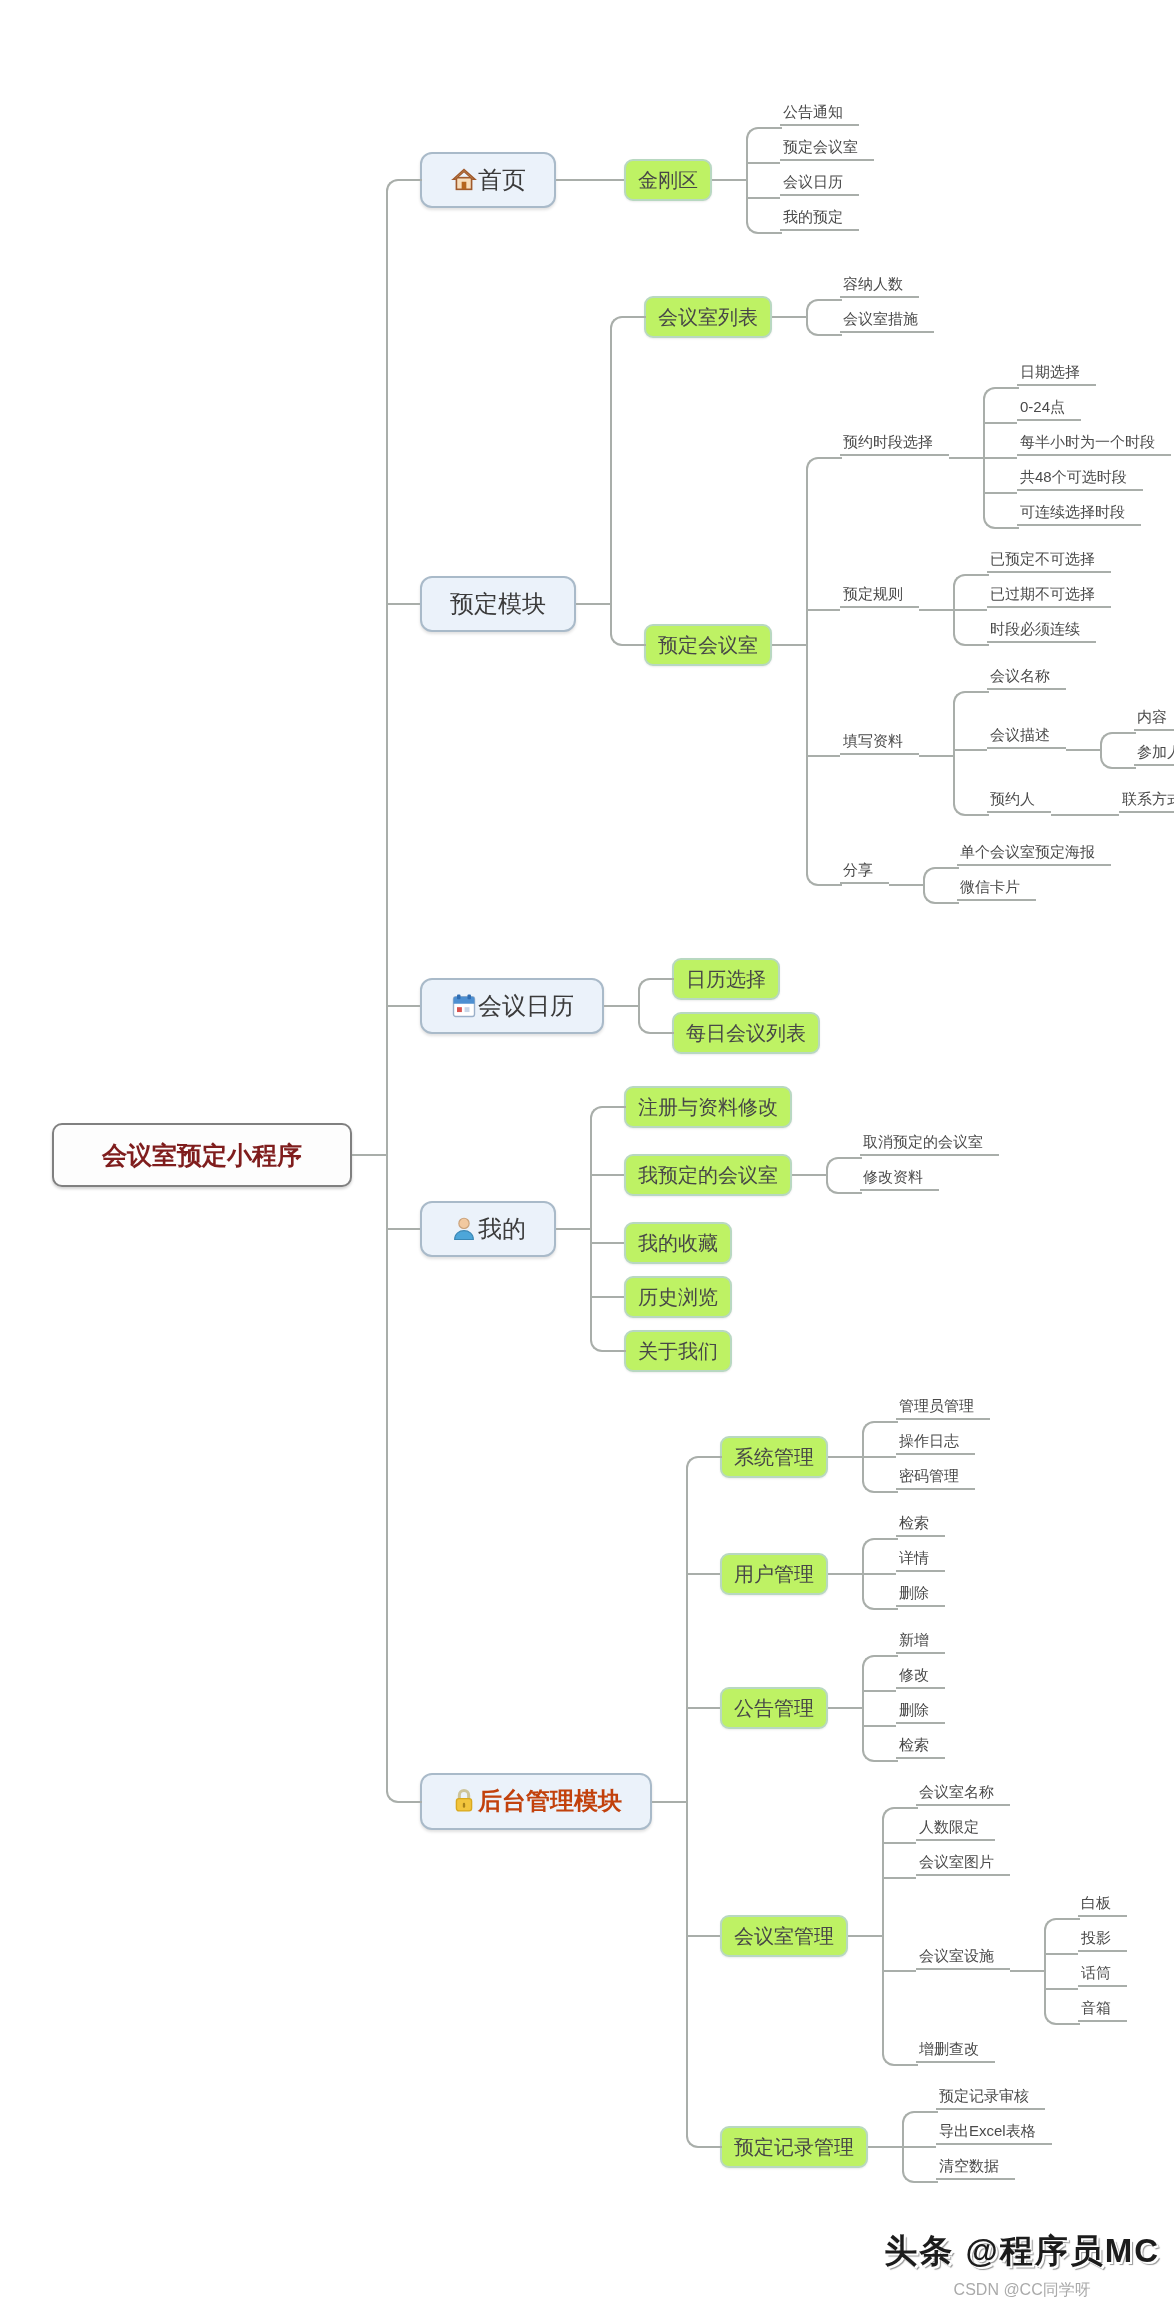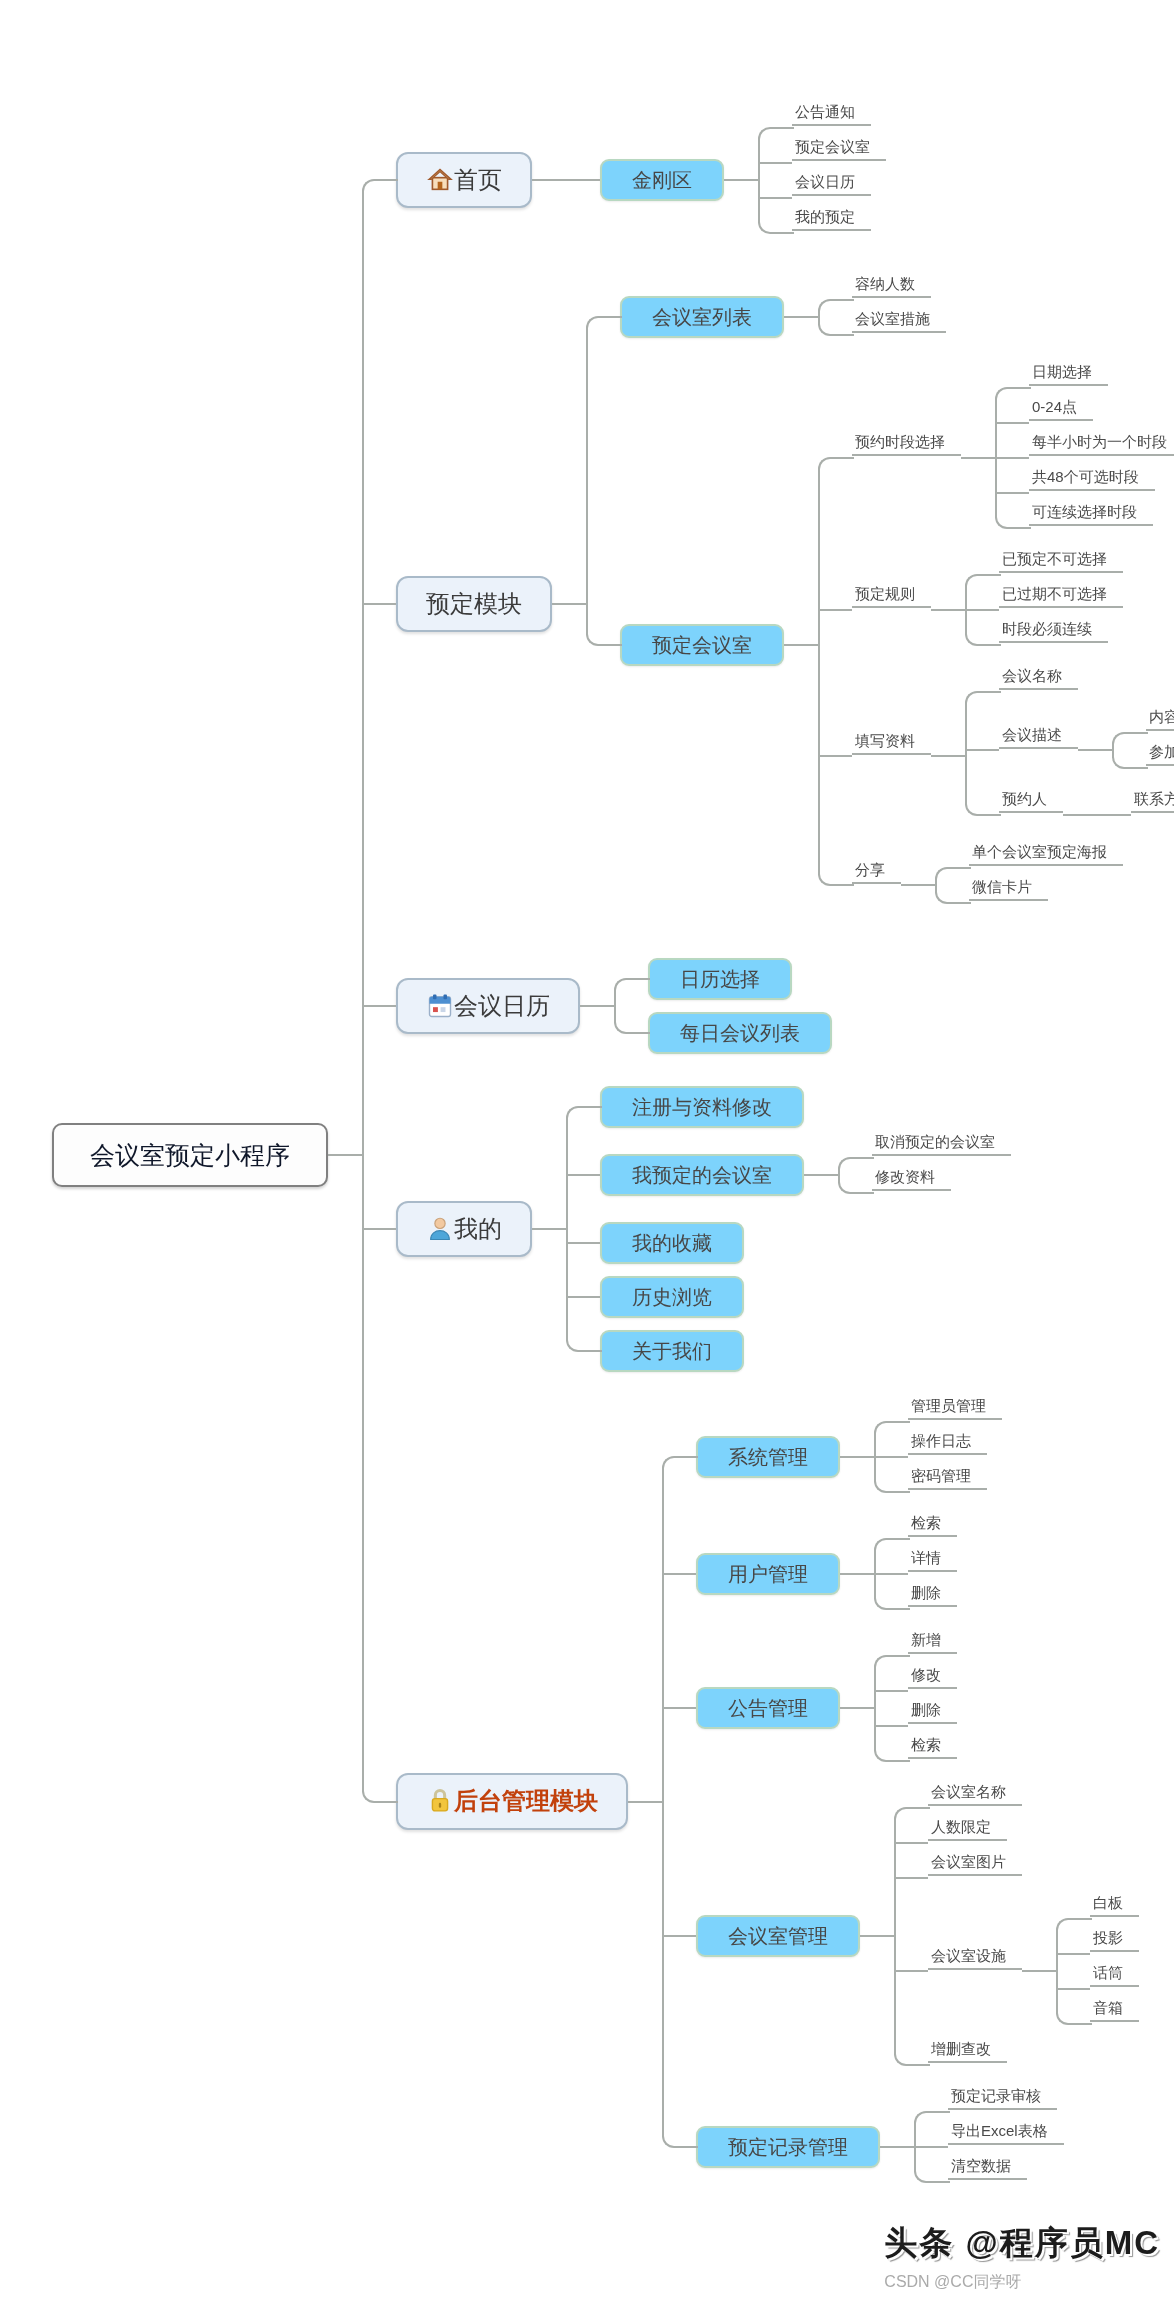--- a/index.html
+++ b/index.html
@@ -31,45 +31,46 @@
   .kid:last-child:not(:only-child)::before {
     background:none; height:13px; top:auto; bottom:calc(50% - 1px);
     border-left:2px solid #a9aeaa; border-bottom:2px solid #a9aeaa; border-bottom-left-radius:12px;
   }
   .stub { width:34px; height:2px; background:#a9aeaa; flex:none; }
 
   
   .node { white-space:nowrap; cursor:default; line-height:1.2; }
   .node.root {
     border:2px solid #808080; background:#fdfdfd; border-radius:10px;
-    padding:15px 36px; font-size:25px; color:#0f172a;
+    padding:15px 48px; font-size:25px; color:#7f1d1d;
     box-shadow:0 2px 3px rgba(0,0,0,.18);
+    font-weight:bold;
   }
   .node.module {
     border:2px solid #a9bac9; background:#ebf2fa; border-radius:12px;
     padding:12px 28px; font-size:24px; color:#3b3b3b;
     display:flex; align-items:center; 
     box-shadow:0 2px 3px rgba(0,0,0,.12);
   }
   .node.module.admin .txt { color:#c2410c; font-weight:bold; }
   .node.green {
-    border:2px solid #b8d8c1; background:#7dd3fc; border-radius:9px;
-    padding:7px 30px; font-size:20px; color:#474747;
+    border:2px solid #b8d8c1; background:#bef264; border-radius:9px;
+    padding:7px 12px; font-size:20px; color:#474747;
     box-shadow:0 1px 2px rgba(0,0,0,.08);
   }
   .node.plain {
     position:relative; top:-13px;
     border-bottom:2px solid #a9aeaa;
     padding:0 16px 3px 3px; font-size:15px; color:#4a4a4a;
   }
   .icon { display:inline-flex; width:28px; height:28px; flex:none; }
   .icon svg { width:100%; height:100%; }
 
   
-  .watermark { position:absolute; right:14px; bottom:16px; text-align:left; }
+  .watermark { position:absolute; right:14px; bottom:8px; text-align:center; }
   .wm1 {
     font-size:33px; font-weight:900; color:#1c1c1c; letter-spacing:2px;
     text-shadow:2px 2px 0 #ffffff, 3px 3px 1px rgba(60,60,60,.55);
   }
   .wm2 { font-size:16px; color:#aaaaaa; margin-top:6px; }
 </style>
 </head>
 <body>
 
 <div class="canvas">

